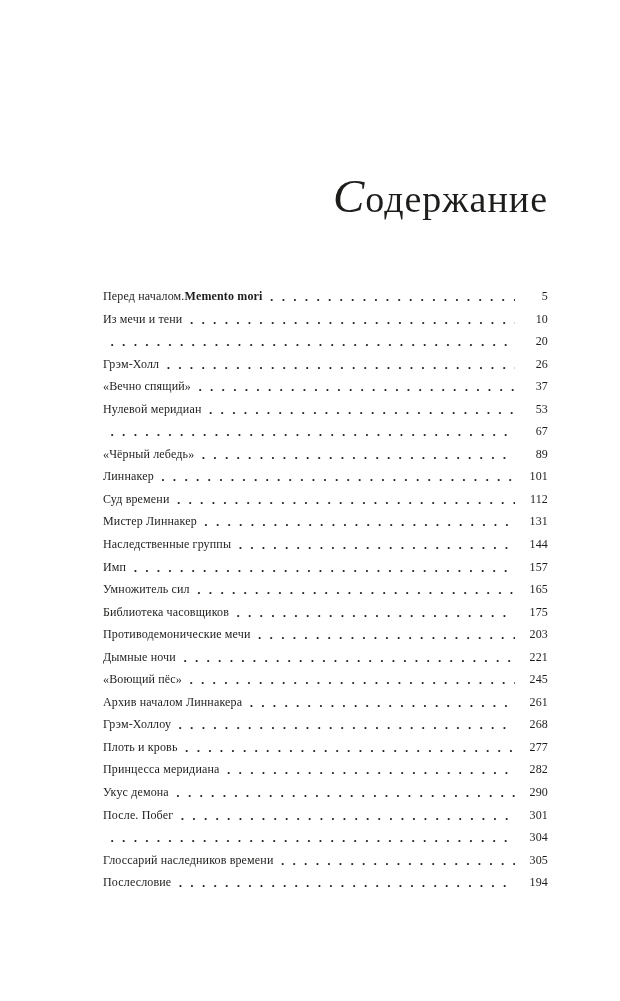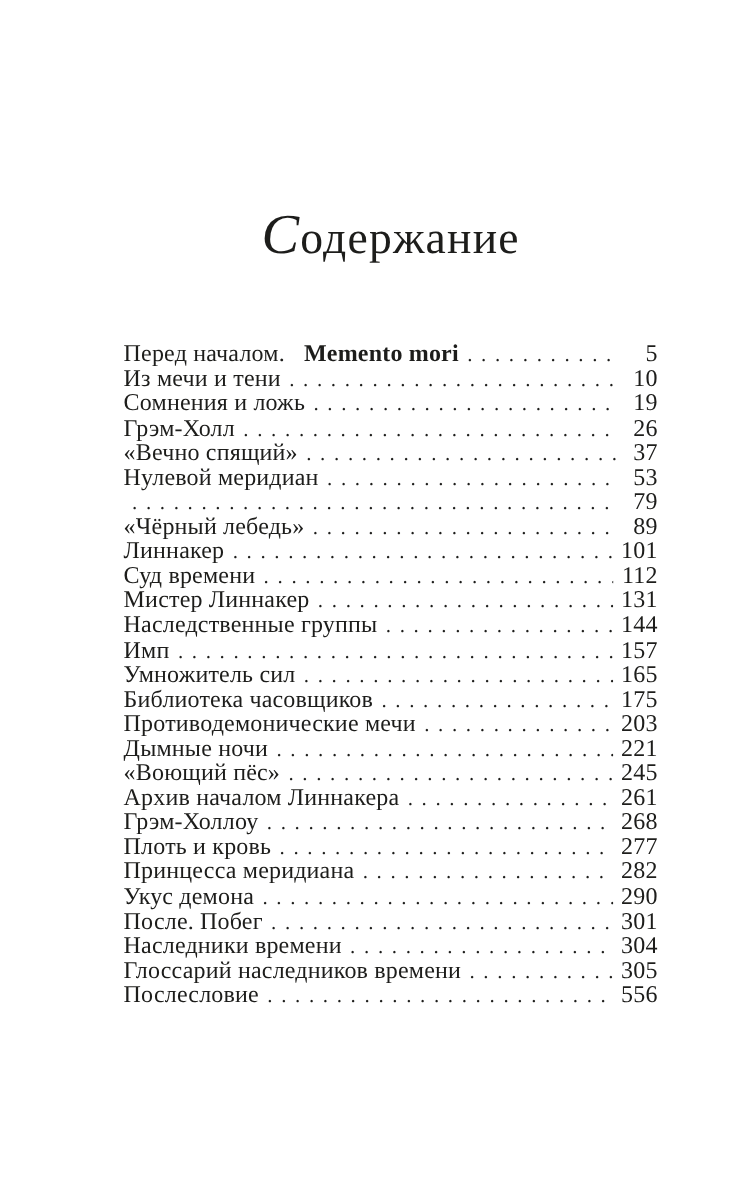--- a/index.html
+++ b/index.html
@@ -16,46 +16,46 @@
   }
   .page {
     box-sizing: border-box;
     width: 620px;
     height: 1001px;
     padding: 0 72px 0 103px;
   }
   h1.toc-title {
     margin: 172px 0 0 0;
     padding: 0;
-    text-align: center;
+    text-align: right;
     font-weight: normal;
     font-size: 38px;
     line-height: 48px;
     letter-spacing: 1px;
     white-space: nowrap;
   }
   .title-initial {
     font-style: italic;
     font-size: 47px;
     letter-spacing: 0;
     margin-right: 1px;
   }
   .toc-list {
     margin-top: 62px;
   }
   .toc-row {
     display: flex;
     align-items: center;
-    font-size: 20px;
+    font-size: 12px;
     line-height: 20.55px;
     letter-spacing: 0.15px;
     white-space: nowrap;
   }
   .toc-label { flex: none; }
-  .toc-label-bold { flex: none; font-weight: bold; margin-left: 16px; }
+  .toc-label-bold { flex: none; font-weight: bold; }
   .dots {
     flex: 1 1 auto;
     overflow: hidden;
     margin: 0 7px 0 7px;
     min-width: 10px;
   }
   .dots::after {
     content: "..................................................................";
     letter-spacing: 7.2px;
     font-size: 17.5px;
@@ -81,23 +81,22 @@
     <span class="toc-page">5</span>
   </div>
 
   <div class="toc-row">
     <span class="toc-label">Из мечи и тени</span>
     <span class="dots"></span>
     <span class="toc-page">10</span>
   </div>
 
   <div class="toc-row">
-    <span class="toc-label">Сомнения и ложь</span>
-    <span class="dots"></span>
-    <span class="toc-page">19</span>
+    <span class="dots"></span>
+    <span class="toc-page">20</span>
   </div>
 
   <div class="toc-row">
     <span class="toc-label">Грэм-Холл</span>
     <span class="dots"></span>
     <span class="toc-page">26</span>
   </div>
 
   <div class="toc-row">
     <span class="toc-label">«Вечно спящий»</span>
@@ -106,21 +105,21 @@
   </div>
 
   <div class="toc-row">
     <span class="toc-label">Нулевой меридиан</span>
     <span class="dots"></span>
     <span class="toc-page">53</span>
   </div>
 
   <div class="toc-row">
     <span class="dots"></span>
-    <span class="toc-page">79</span>
+    <span class="toc-page">67</span>
   </div>
 
 
   <div class="toc-row">
     <span class="toc-label">«Чёрный лебедь»</span>
     <span class="dots"></span>
     <span class="toc-page">89</span>
   </div>
 
   <div class="toc-row">
@@ -215,31 +214,30 @@
     <span class="toc-page">290</span>
   </div>
 
   <div class="toc-row">
     <span class="toc-label">После. Побег</span>
     <span class="dots"></span>
     <span class="toc-page">301</span>
   </div>
 
   <div class="toc-row">
-    <span class="toc-label">Наследники времени</span>
     <span class="dots"></span>
     <span class="toc-page">304</span>
   </div>
 
   <div class="toc-row">
     <span class="toc-label">Глоссарий наследников времени</span>
     <span class="dots"></span>
     <span class="toc-page">305</span>
   </div>
 
   <div class="toc-row">
     <span class="toc-label">Послесловие</span>
     <span class="dots"></span>
-    <span class="toc-page">556</span>
+    <span class="toc-page">194</span>
   </div>
 </div>
 
 </div>
 
 </body></html>

